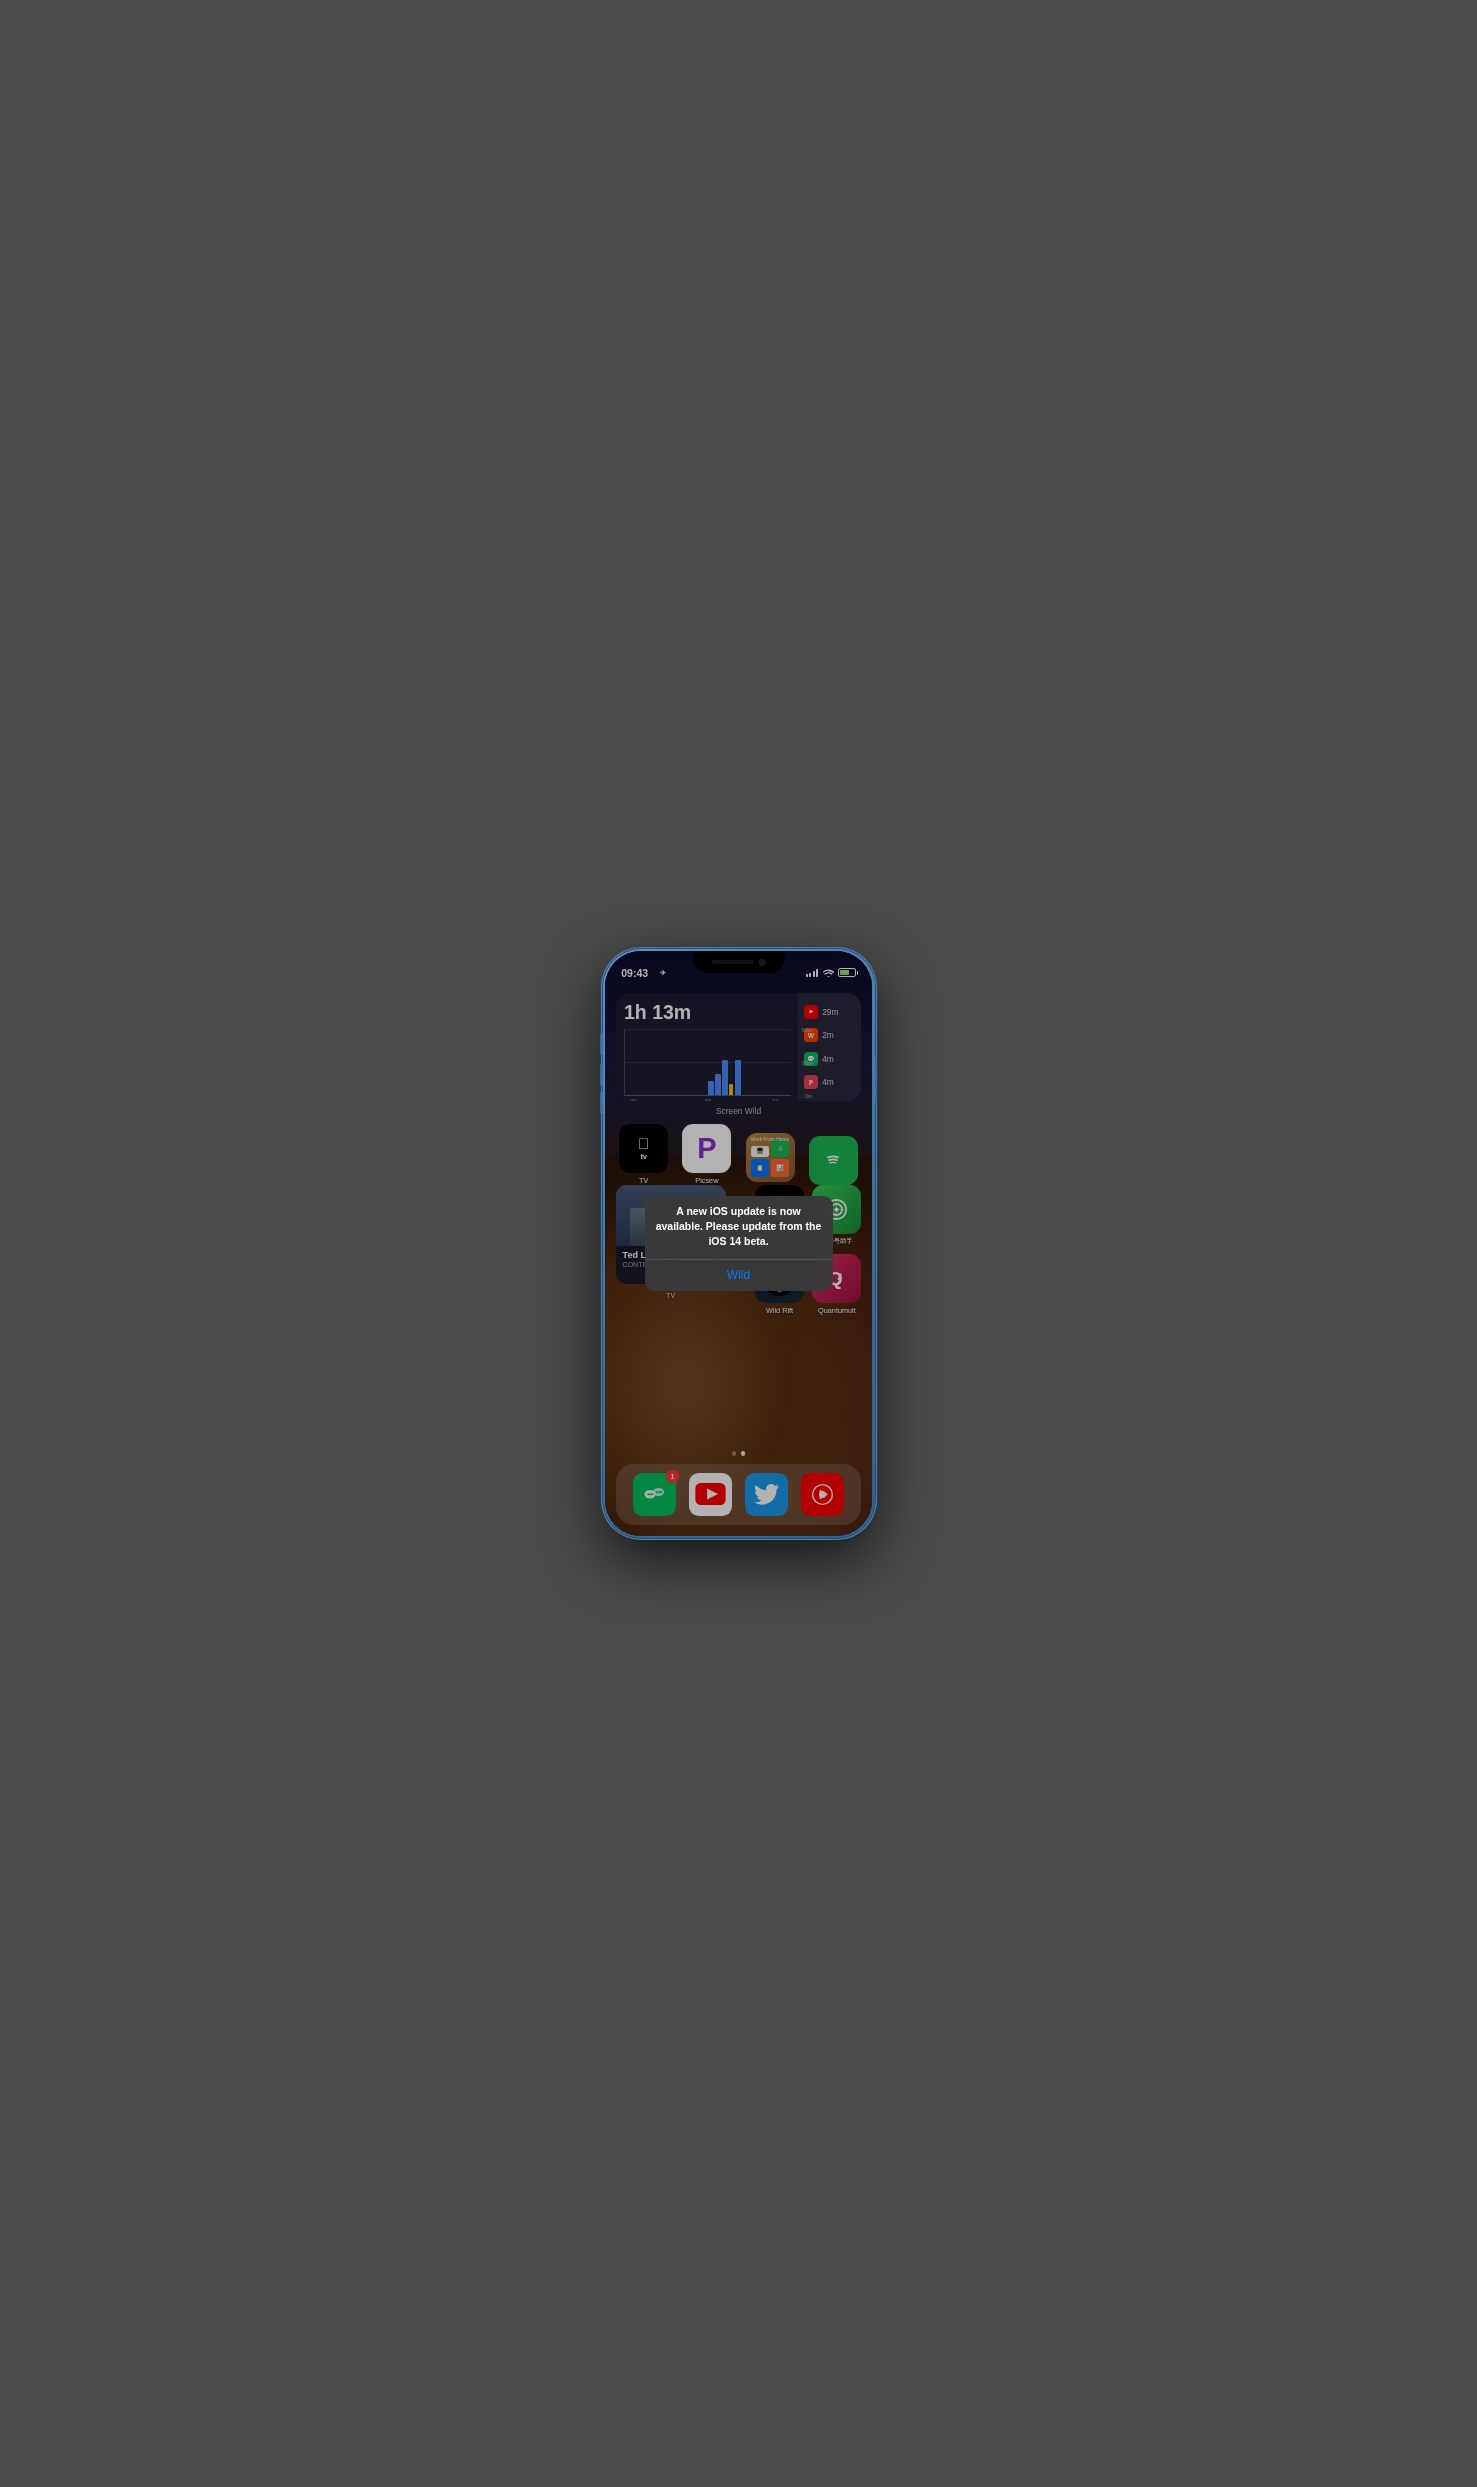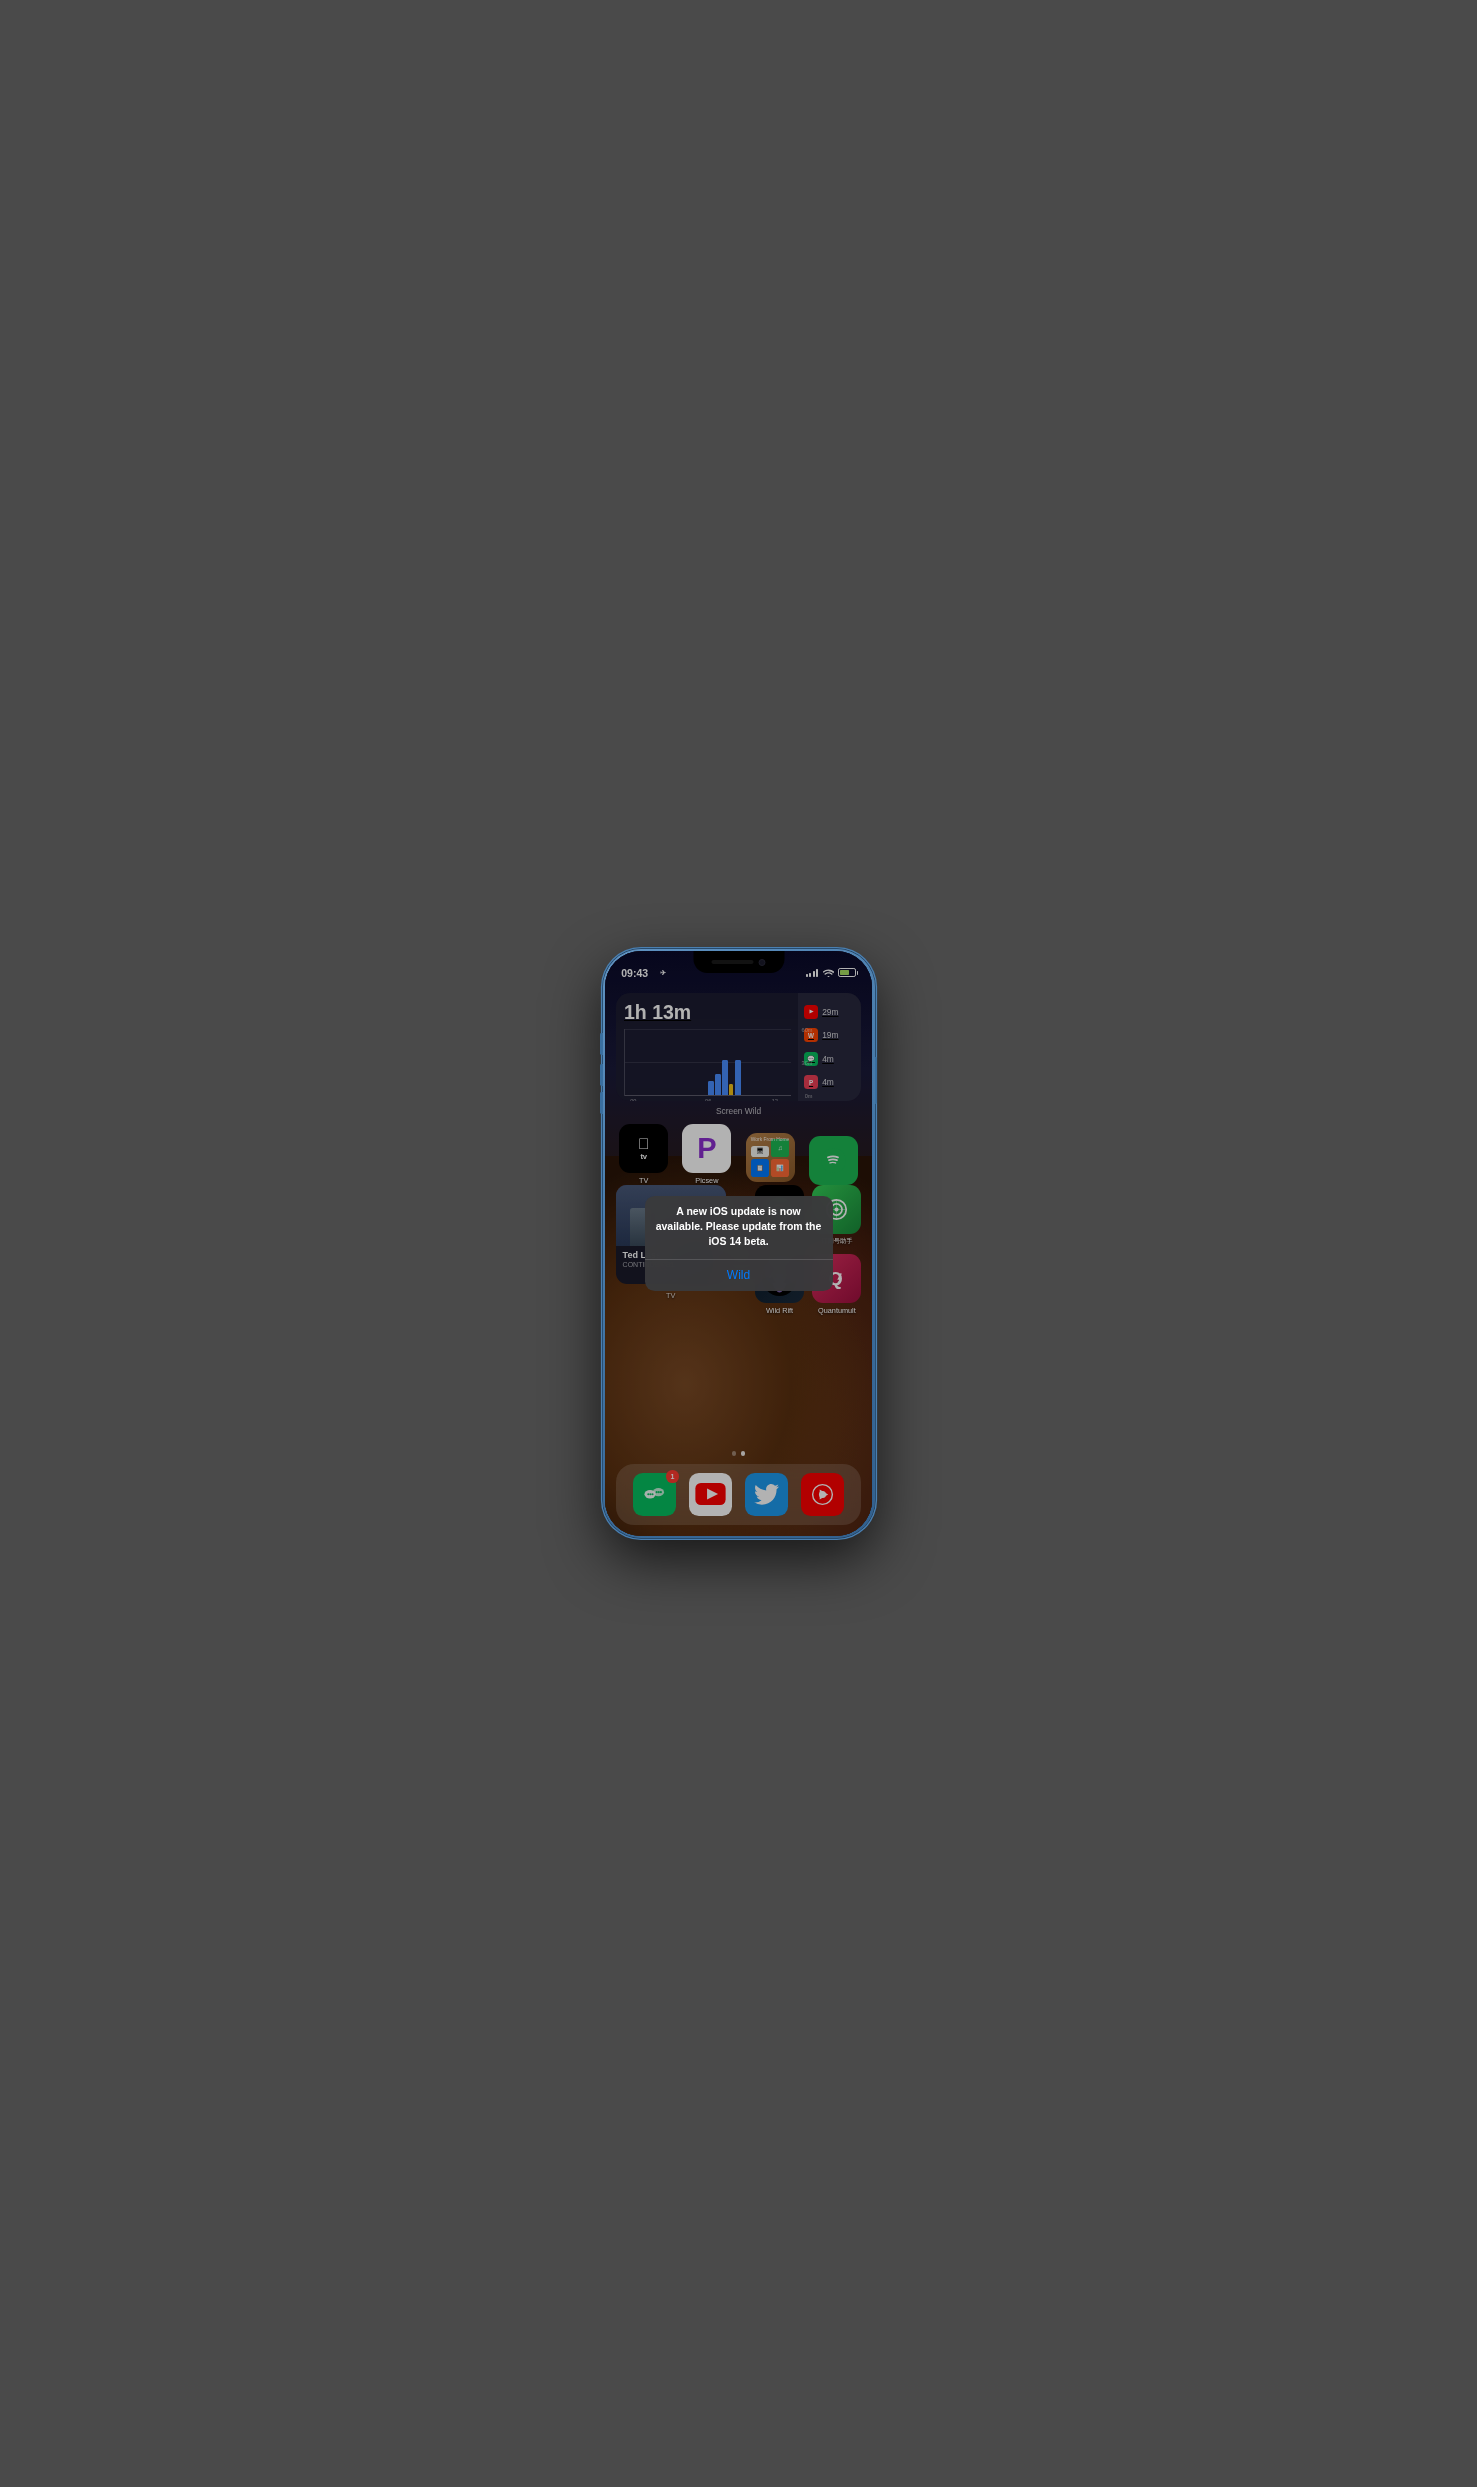--- a/index.html
+++ b/index.html
@@ -203,21 +203,20 @@
       position: absolute;
       top: 42px;
       left: 11px;
       right: 11px;
       height: 108px;
       background: rgba(30, 30, 50, 0.85);
       border-radius: 14px;
       overflow: hidden;
       backdrop-filter: blur(7px);
       display: flex;
-      text-decoration: underline;
     }
 
     .st-chart-area {
       flex: 1;
       padding: 8.4px 7px 5.6px 8.4px;
       display: flex;
       flex-direction: column;
     }
 
     .st-time {
@@ -603,21 +602,21 @@
                 <rect width="14" height="10" rx="2" fill="#FF0000"></rect>
                 <polygon points="5,2 11,5 5,8" fill="white"></polygon>
               </svg>
           </div>
           <span class="st-app-time">29m</span>
         </div>
         <div class="st-app-row">
           <div class="st-app-icon" style="background:#FF4400; border-radius:3.5px;">
             <span style="color:white;font-size:6.3px;font-weight:700;">W</span>
           </div>
-          <span class="st-app-time">19m</span>
+          <span class="st-app-time">2m</span>
         </div>
         <div class="st-app-row">
           <div class="st-app-icon" style="background:#07C160; border-radius:3.5px;">
             <span style="color:white;font-size:6.3px;">💬</span>
           </div>
           <span class="st-app-time">4m</span>
         </div>
         <div class="st-app-row">
           <div class="st-app-icon" style="background:#EF3F56; border-radius:3.5px;">
             <span style="color:white;font-size:6.3px;font-weight:700;">P</span>

